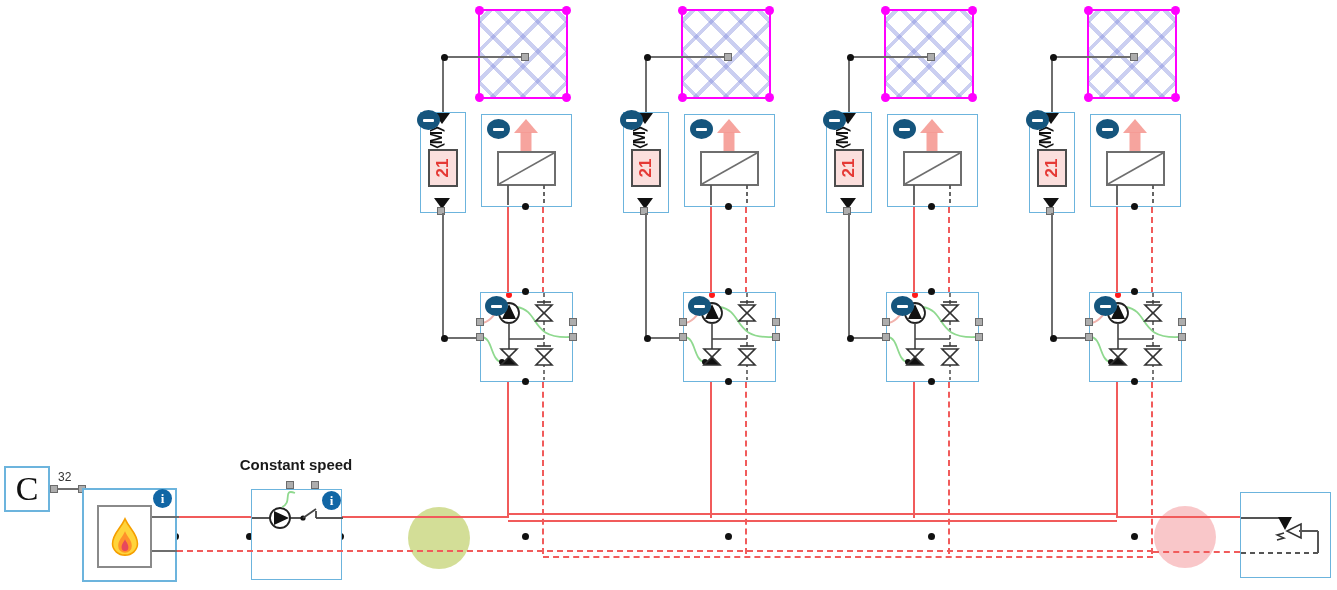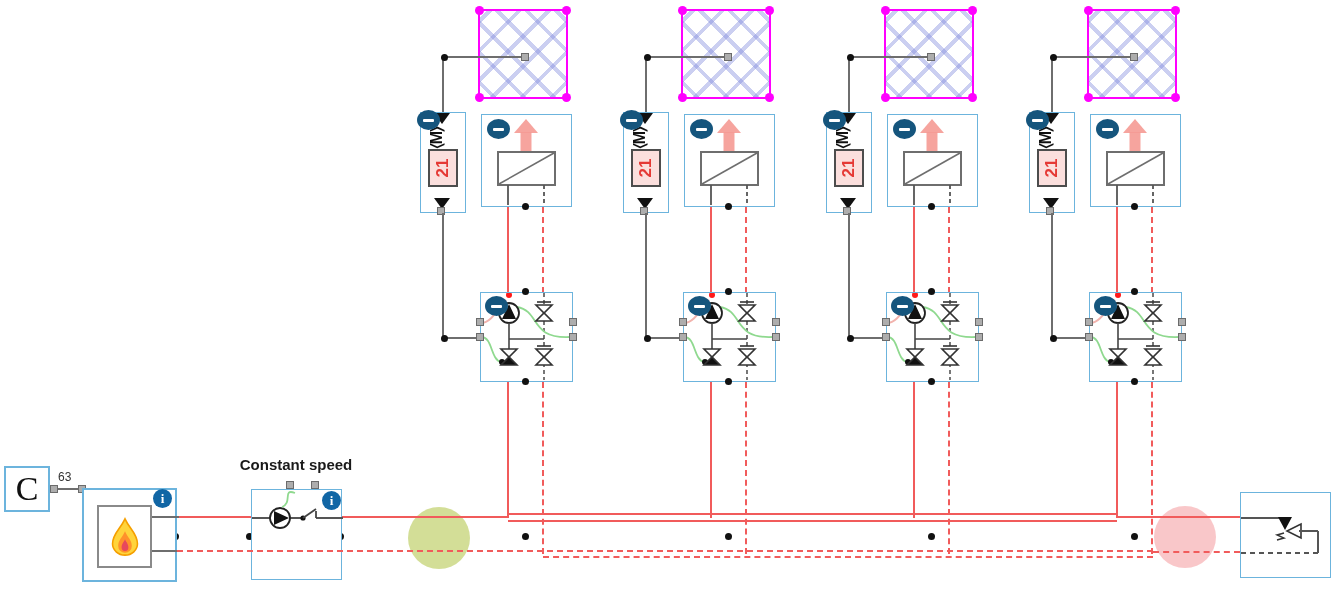--- a/index.html
+++ b/index.html
@@ -56,21 +56,21 @@
 
   <div class="abs dot" style="left:171.5px;top:532.5px"></div>
   <div class="abs dot" style="left:245.5px;top:532.5px"></div>
   <div class="abs dot" style="left:336.5px;top:532.5px"></div>
   <div class="abs dot" style="left:1239.5px;top:528.5px"></div>
 
   <div class="abs blockbox" style="left:4px;top:466px;width:46px;height:46px;border-width:2px;display:flex;align-items:center;justify-content:center">
     <span class="c-letter">C</span>
   </div>
   <div class="abs wire" style="left:50px;top:488px;width:34px;height:2px"></div>
-  <div class="abs small-num" style="left:58px;top:470px">63</div>
+  <div class="abs small-num" style="left:58px;top:470px">32</div>
   <div class="abs handle" style="left:50px;top:485px"></div>
   <div class="abs handle" style="left:78px;top:485px"></div>
   <svg class="abs" style="left:83px;top:489px" width="16" height="16">
     <line x1="1" y1="2" x2="9" y2="10" stroke="#e02b2b" stroke-width="2"></line>
     <polygon points="12,13 4.5,10.5 9.5,5" fill="#e02b2b"></polygon>
   </svg>
 
   <div class="abs blockbox" style="left:82px;top:488px;width:95px;height:94px;border-width:2px"></div>
   <div class="abs badge-info" style="left:153px;top:489px;z-index:5">
     <span>i</span>

